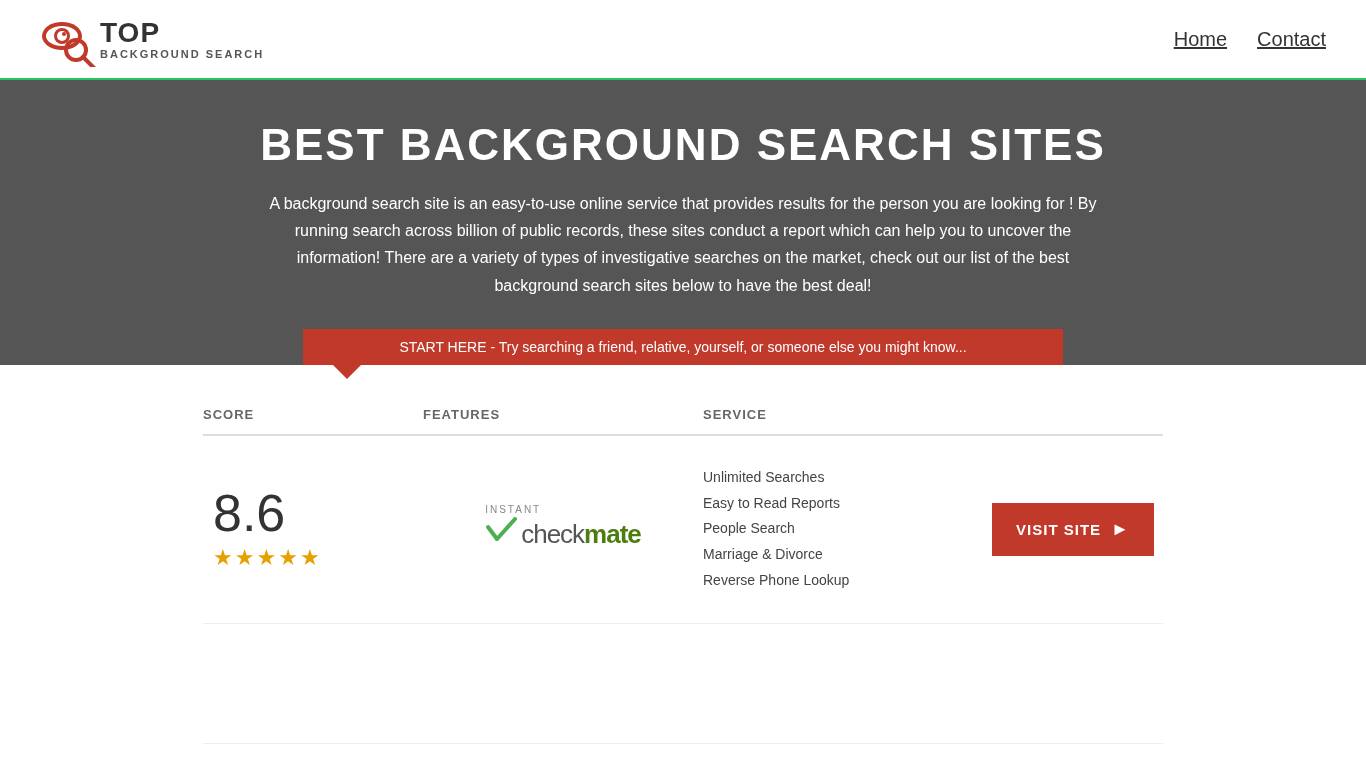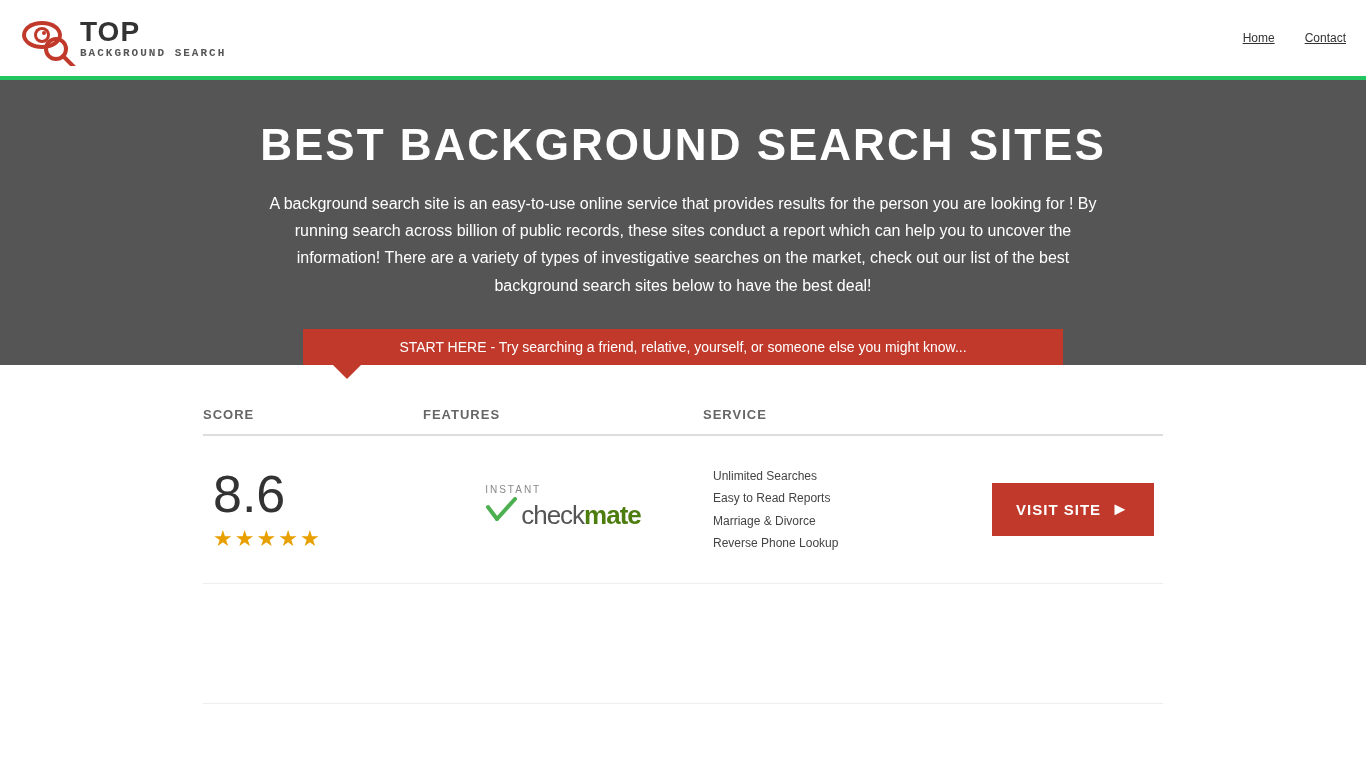--- a/index.html
+++ b/index.html
@@ -3,23 +3,23 @@
   <meta charset="utf-8">
   <style>
     * { margin: 0; padding: 0; box-sizing: border-box; }
     body { font-family: Arial, sans-serif; background: #fff; color: #333; }
 
     
     .header {
       display: flex;
       align-items: center;
       justify-content: space-between;
-      padding: 10px 20px;
+      padding: 10px 40px;
       background: #fff;
-      border-bottom: 4px solid #22c55e;
+      border-bottom: 2px solid #22c55e;
       height: 80px;
     }
     .logo-area {
       display: flex;
       align-items: center;
     }
     .logo-text {
       display: flex;
       flex-direction: column;
       line-height: 1.1;
@@ -28,30 +28,29 @@
       font-size: 28px;
       font-weight: 900;
       color: #333;
       letter-spacing: 1px;
     }
     .logo-bottom {
       font-size: 11px;
       color: #555;
       letter-spacing: 2px;
       font-weight: 600;
-      font-family: Liberation Mono, monospace;
     }
     .nav {
       display: flex;
       gap: 30px;
     }
     .nav a {
       text-decoration: underline;
       color: #333;
-      font-size: 12px;
+      font-size: 20px;
       cursor: pointer;
     }
 
     
     .hero {
       background: #555;
       padding: 40px 20px 0 20px;
       text-align: center;
     }
     .hero-title {
@@ -194,24 +193,23 @@
       justify-content: center;
     }
 
     
     .features-cell {
       display: flex;
       flex-direction: column;
       gap: 2px;
     }
     .feature-item {
-      font-size: 12px;
+      font-size: 14px;
       color: #444;
       line-height: 1.7;
-      margin-left: 10px;
     }
 
     
     .visit-cell {
       display: flex;
       align-items: center;
       justify-content: center;
     }
     .visit-btn {
       background: #c0392b;
@@ -307,20 +305,21 @@
             <line x1="3" y1="10" x2="12" y2="22" stroke="#4CAF50" stroke-width="4" stroke-linecap="round"></line>
             <line x1="12" y1="22" x2="30" y2="2" stroke="#4CAF50" stroke-width="4" stroke-linecap="round"></line>
           </svg>
           <span style="font-size:26px; font-weight:300; color:#555; letter-spacing:-1px;">check<span style="font-weight:700;color:#4d7c0f;">mate</span></span>
         </div>
       </div>
     </div>
     <div class="features-cell">
       <span class="feature-item">Unlimited Searches</span>
       <span class="feature-item">Easy to Read Reports</span>
+      <span class="feature-item">People Search</span>
       <span class="feature-item">Marriage &amp; Divorce</span>
       <span class="feature-item">Reverse Phone Lookup</span>
     </div>
     <div class="visit-cell">
       <button class="visit-btn">
         <span>VISIT SITE</span>
         <span class="arrow">►</span>
       </button>
     </div>
   </div>

